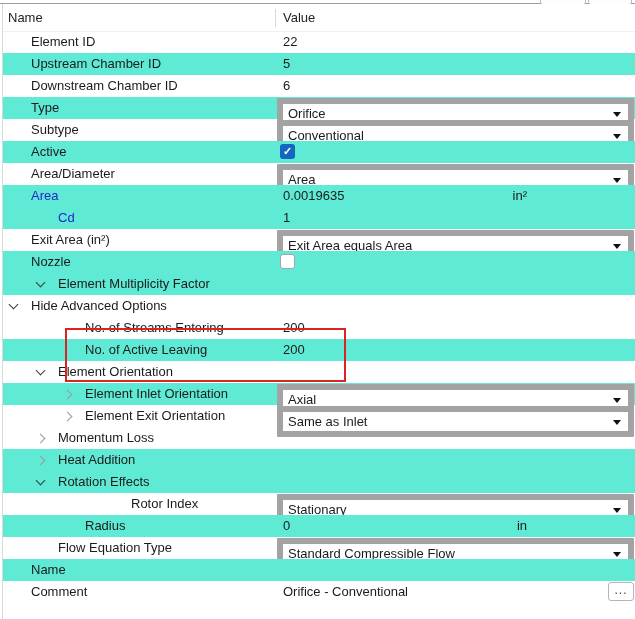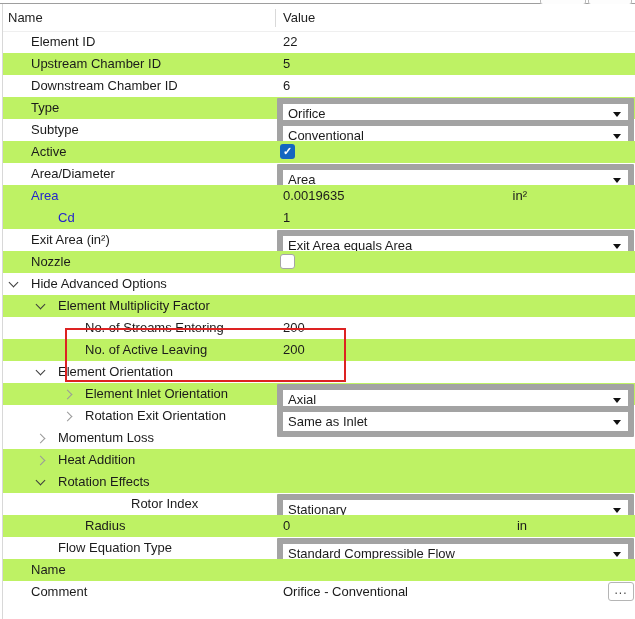--- a/index.html
+++ b/index.html
@@ -16,21 +16,21 @@
   .cut-button{position:absolute;top:-9px;height:12px;border:1px solid #b9b9b9;border-radius:3px;background:#fdfdfd;}
   .left-line{position:absolute;left:2px;top:4px;bottom:0;width:1px;background:#d8d8d8;}
 
   .header-row{position:absolute;left:3px;top:4px;width:632px;height:27px;line-height:27px;background:#fff;border-bottom:1px solid #efefef;}
   .header-name{position:absolute;left:5px;top:0;color:#222;}
   .header-value{position:absolute;left:280px;top:0;color:#222;}
   .header-divider{position:absolute;left:272px;top:5px;height:18px;width:1px;background:#d9d9d9;}
 
   .rows{position:absolute;left:3px;top:31px;width:632px;}
   .prow{position:relative;height:22px;line-height:22px;white-space:nowrap;}
-  .prow.stripe{background:#bef264;}
+  .prow.stripe{background:#5eead4;}
   .name-cell{position:absolute;left:0;top:0;width:274px;height:22px;overflow:hidden;}
   .name-text{position:absolute;top:0;}
   .value-cell{position:absolute;left:274px;top:0;right:0;height:22px;}
   .value-text{position:absolute;left:6px;top:0;}
   .unit-text{position:absolute;right:108px;top:0;color:#1b1b1b;}
 
   .chev{position:absolute;top:8px;width:7px;height:7px;box-sizing:border-box;}
   .chev.down{border-right:1.6px solid #3c3c3c;border-bottom:1.6px solid #3c3c3c;transform:rotate(45deg);top:6px;}
   .chev.right{border-right:1.6px solid #9a9a9a;border-bottom:1.6px solid #9a9a9a;transform:rotate(-45deg);}
 
@@ -160,34 +160,34 @@
         </div>
       </div>
       <div class="prow stripe">
         <div class="name-cell">
           <span class="name-text" style="left: 28px;">Nozzle</span>
         </div>
         <div class="value-cell">
           <div class="checkbox unchecked"></div>
         </div>
       </div>
+      <div class="prow stripe">
+        <div class="name-cell">
+          <span class="chev down" style="left: 34px;"></span>
+          <span class="name-text" style="left: 55px;">Element Multiplicity Factor</span>
+        </div>
+        <div class="value-cell"></div>
+      </div>
       <div class="prow">
         <div class="name-cell">
           <span class="chev down" style="left: 7px;"></span>
           <span class="name-text" style="left: 28px;">Hide Advanced Options</span>
         </div>
         <div class="value-cell"></div>
       </div>
-      <div class="prow stripe">
-        <div class="name-cell">
-          <span class="chev down" style="left: 34px;"></span>
-          <span class="name-text" style="left: 55px;">Element Multiplicity Factor</span>
-        </div>
-        <div class="value-cell"></div>
-      </div>
       <div class="prow">
         <div class="name-cell">
           <span class="name-text" style="left: 82px;">No. of Streams Entering</span>
         </div>
         <div class="value-cell">
           <span class="value-text">200</span>
         </div>
       </div>
       <div class="prow stripe">
         <div class="name-cell">
@@ -212,21 +212,21 @@
         <div class="value-cell">
           <div class="dropdown">
             <span class="dd-label">Axial</span>
             <span class="dd-caret"></span>
           </div>
         </div>
       </div>
       <div class="prow">
         <div class="name-cell">
           <span class="chev right" style="left: 61px;"></span>
-          <span class="name-text" style="left: 82px;">Rotation Exit Orientation</span>
+          <span class="name-text" style="left: 82px;">Element Exit Orientation</span>
         </div>
         <div class="value-cell">
           <div class="dropdown">
             <span class="dd-label">Same as Inlet</span>
             <span class="dd-caret"></span>
           </div>
         </div>
       </div>
       <div class="prow">
         <div class="name-cell">

